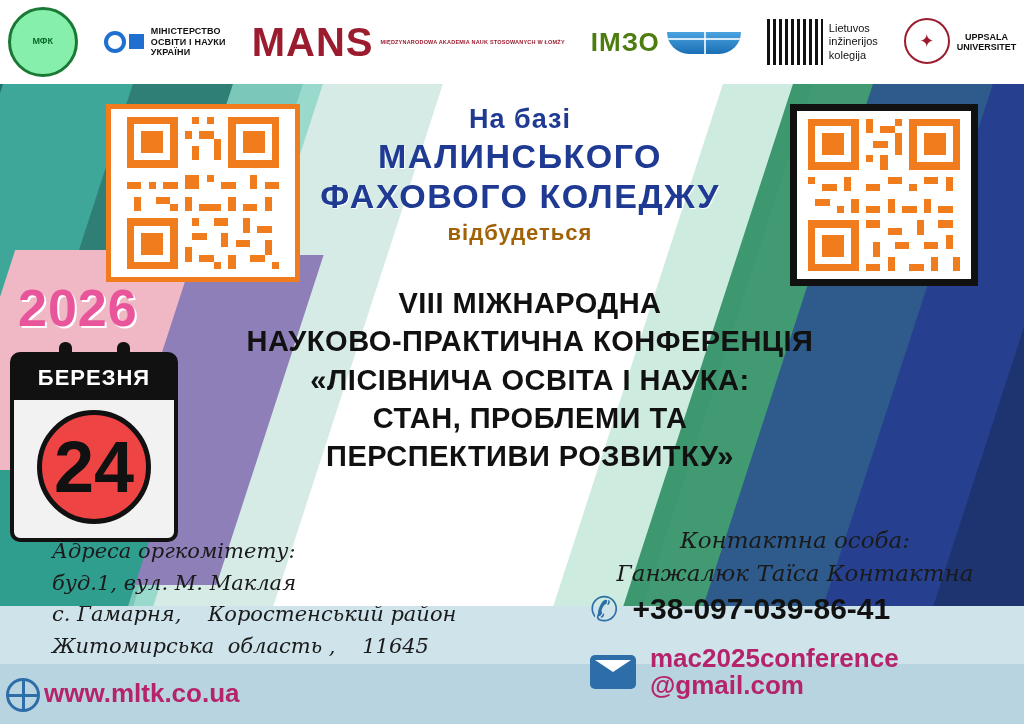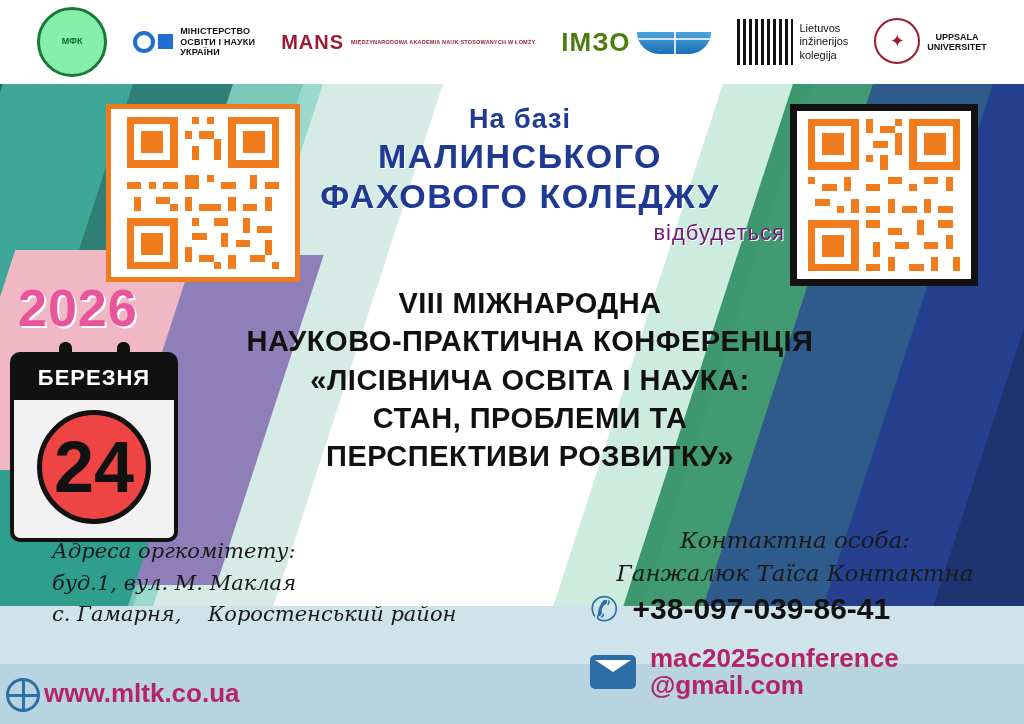--- a/index.html
+++ b/index.html
@@ -82,21 +82,21 @@
     width:22px; height:22px; border-radius:50%;
     border:4px solid #1f6fd0; box-sizing:border-box;
   }
   .sqr { width:15px; height:15px; background:#1f6fd0; }
   .logo-mon-text {
     font-size:9px; line-height:1.2; color:#111; font-weight:bold;
     letter-spacing:.2px;
   }
   .logo-mans { text-align:center; }
   .mans-word {
-    font-size:20px; font-weight:bold; color:#9b1c2e;
+    font-size:40px; font-weight:bold; color:#9b1c2e;
     letter-spacing:1px; line-height:1;
     font-family:"Liberation Sans", sans-serif;
   }
   .mans-sub { font-size:5.5px; color:#9b1c2e; font-weight:bold; letter-spacing:.2px;}
   .logo-imzo { text-align:center; }
   .imzo-word { font-size:26px; font-weight:bold; color:#4d7c0f; letter-spacing:1px; line-height:1;}
   .imzo-globe {
     width:74px; height:22px; border-radius:0 0 40px 40px;
     background:linear-gradient(#4aa3df,#1a6fb5);
     position:relative; overflow:hidden; margin-top:1px;
@@ -138,24 +138,23 @@
     font-size:27px; font-weight:bold; color:#1f3a93;
     letter-spacing:1px; line-height:1.18;
     text-shadow:1px 1px 0 #ffffff;
   }
   .h-line2 {
     font-size:34px; font-weight:bold; color:#1f3a93;
     letter-spacing:1.5px; line-height:1.18;
     text-shadow:1px 1px 0 #ffffff;
   }
   .h-line3 {
-    font-size:22px; font-weight:normal; color:#701a75;
+    font-size:22px; font-weight:bold; color:#a16207;
     letter-spacing:1px; line-height:1.5;
     text-shadow:1px 1px 0 #ffffff;
-    text-align:right;
   }
   .title-block {
     position:absolute; left:190px; top:284px; width:680px;
     text-align:center; z-index:7;
   }
   .t-line {
     font-size:29px; font-weight:bold; color:#111111;
     letter-spacing:.5px; line-height:1.32;
   }
 
@@ -432,20 +431,21 @@
         <div class="ring2"></div>
     </div>
     <div class="cal-top">БЕРЕЗНЯ</div>
     <div class="cal-day">24</div>
   </div>
 
   <div class="addr">
     <div>Адреса оргкомітету:</div>
     <div>буд.1, вул. М. Маклая</div>
     <div>с. Гамарня,    Коростенський район</div>
+    <div>Житомирська  область ,    11645</div>
   </div>
 
   <div class="globe-icon"></div>
   <div class="site">www.mltk.co.ua</div>
 
   <div class="contact">
     <div>Контактна особа:</div>
     <div>Ганжалюк Таїса Контактна</div>
   </div>
 

